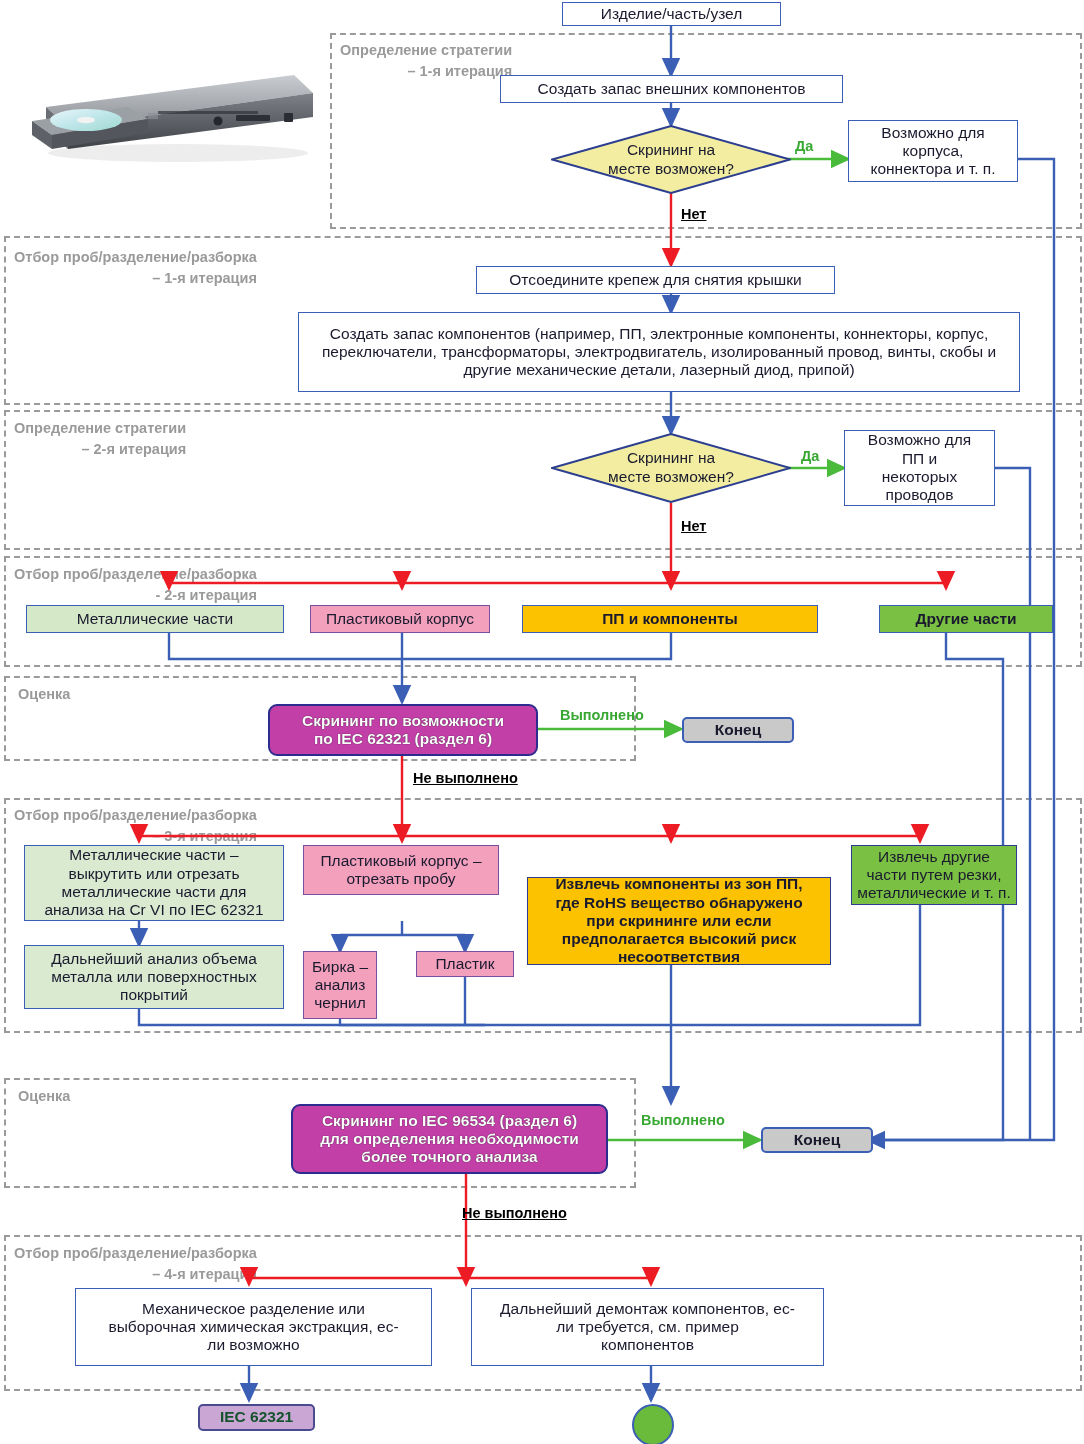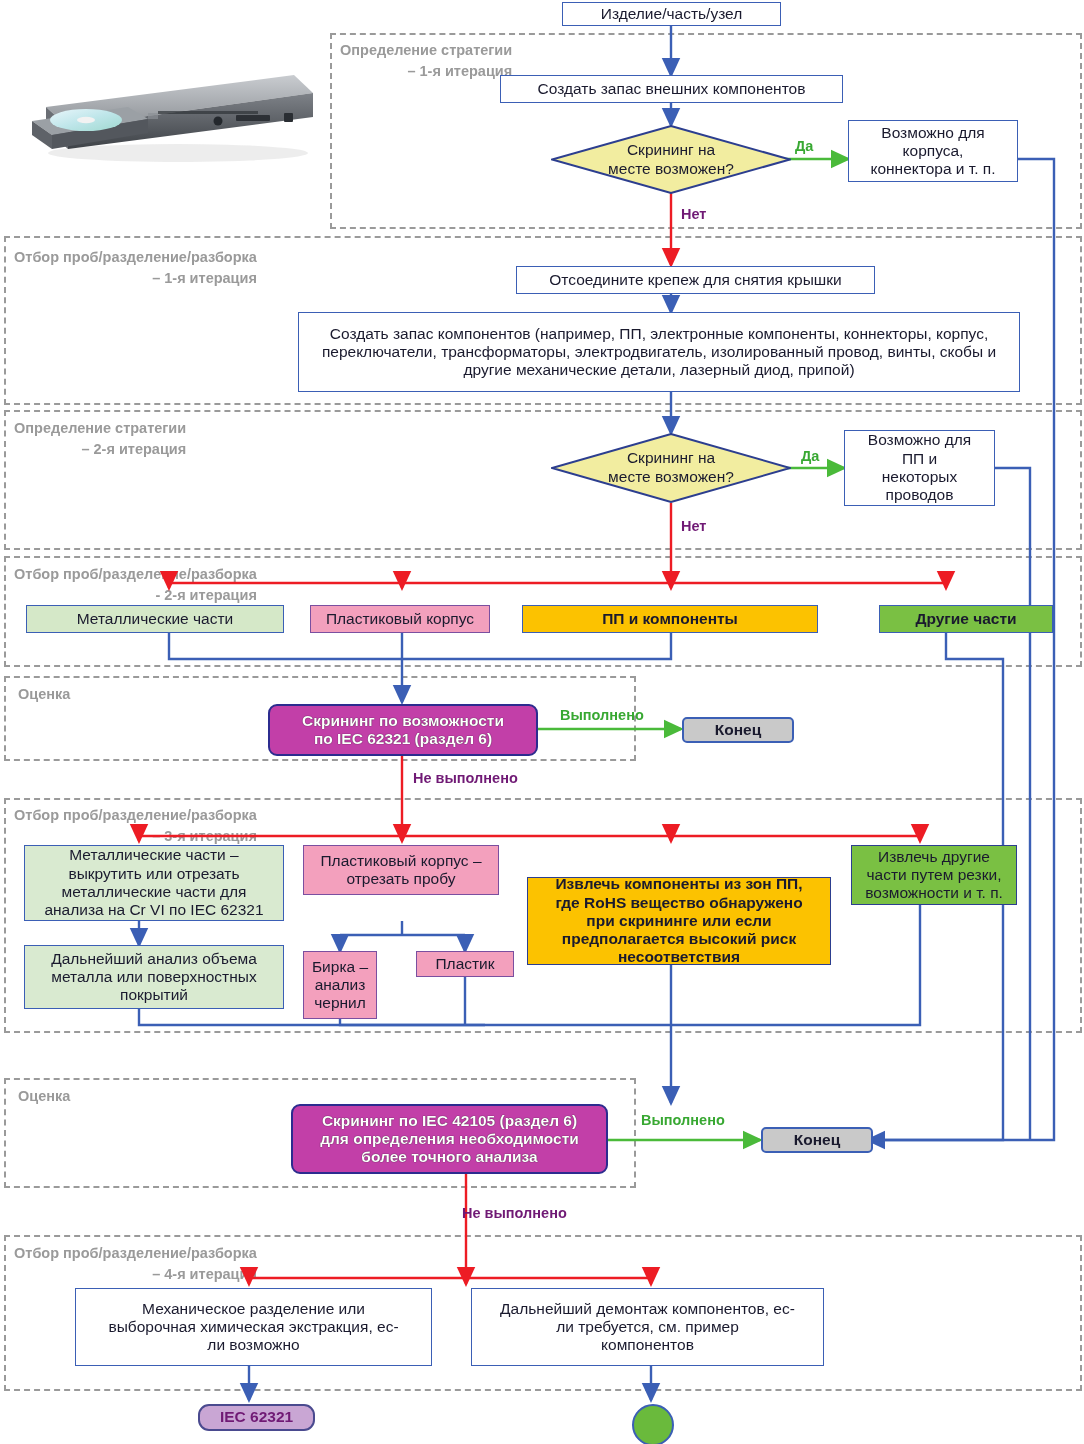--- a/index.html
+++ b/index.html
@@ -6,34 +6,34 @@
   body{font-family:"Liberation Sans",sans-serif;}
   #root{position:relative;width:1084px;height:1444px;overflow:hidden;background:#fff;}
   #svglayer{position:absolute;left:0;top:0;width:1084px;height:1444px;}
   .node{position:absolute;box-sizing:border-box;display:flex;align-items:center;justify-content:center;
         text-align:center;color:#1a1a2e;line-height:1.18;}
   .plain{background:#fff;border:1.6px solid #3b5fb5;font-size:15.5px;}
   .lane{position:absolute;box-sizing:border-box;border:2.5px dashed #9a9a9a;}
   .lanelabel{position:absolute;color:#9a9a9a;font-size:14.5px;font-weight:bold;line-height:1.45;white-space:pre-line;text-align:right;}
   .edgelabel{position:absolute;font-weight:bold;font-size:14.5px;}
   .green{color:#38a832;}
-  .red{color:#701a75;}
+  .red{color:#000000;text-decoration:underline;}
   .cat{border:1.8px solid #3b5fb5;font-size:15.5px;font-weight:normal;}
   .catmetal{background:#d5e8c8;}
   .catplastic{background:#f3a0bd;}
   .catpcb{background:#fcc200;font-weight:bold;}
   .catother{background:#7ac043;font-weight:bold;}
   .procmetal{background:#d9ead0;border:1.8px solid #3b5fb5;font-size:15.5px;}
   .procplastic{background:#f3a0bd;border:1.8px solid #7a4fa0;font-size:15.5px;}
   .procpcb{background:#fcc200;border:1.8px solid #2c3e8f;font-size:15.5px;font-weight:bold;}
   .procother{background:#7ac043;border:1.8px solid #2c3e8f;font-size:15.5px;}
   .screen{background:#c23fa8;border:2px solid #2c2c8f;border-radius:9px;color:#fff;font-weight:bold;font-size:15.5px;
           text-shadow:0 0 1px #000;}
   .endbox{background:#c9c9c9;border:2px solid #3b5fb5;border-radius:5px;font-weight:bold;font-size:15.5px;color:#1a1a2e;}
-  .iecbox{background:#c9a6d4;border:2px solid #4a4a8f;border-radius:11px;font-weight:bold;font-size:15.5px;color:#701a75;}
+  .iecbox{background:#c9a6d4;border:2px solid #4a4a8f;border-radius:5px;font-weight:bold;font-size:15.5px;color:#14532d;}
   .circ{position:absolute;width:38px;height:38px;border-radius:50%;background:#6aba3c;border:2px solid #3b5fb5;}
   .devimg{position:absolute;}
 </style>
 </head>
 <body>
 
 <div id="root">
 
   <div class="lane" style="left:330px;top:33px;width:752px;height:196px;"></div>
   <div class="lanelabel" style="left:340px;top:40px;">Определение стратегии
@@ -196,21 +196,21 @@
     <div style="position:absolute;left:0;top:0;width:240px;height:69px;display:flex;align-items:center;justify-content:center;">
       <span style="font-size:15.5px;white-space:pre-line;text-align:center;line-height:1.2;color:#1a1a2e;">Скрининг на
 месте возможен?</span>
     </div>
   </div>
 
   <div class="node plain" style="left:848px;top:120px;width:170px;height:62px;white-space:pre-line;">Возможно для
 корпуса,
 коннектора и т. п.</div>
 
-  <div class="node plain" style="left:516px;top:266px;width:359px;height:28px;">Отсоедините крепеж для снятия крышки</div>
+  <div class="node plain" style="left:476px;top:266px;width:359px;height:28px;">Отсоедините крепеж для снятия крышки</div>
 
   <div class="node plain" style="left:298px;top:312px;width:722px;height:80px;padding:0 8px;">Создать запас компонентов (например, ПП, электронные компоненты, коннекторы, корпус, переключатели, трансформаторы, электродвигатель, изолированный провод, винты, скобы и другие механические детали, лазерный диод, припой)</div>
 
   <div style="position:absolute;left:551px;top:433px;width:240px;height:70px;">
     <svg viewBox="0 0 240 70" width="240" height="70" style="position:absolute;left:0;top:0;">
       <polygon points="120,1 239,35 120,69 1,35" fill="#f2eda0" stroke="#2c3e8f" stroke-width="2"></polygon>
     </svg>
     <div style="position:absolute;left:0;top:0;width:240px;height:70px;display:flex;align-items:center;justify-content:center;">
       <span style="font-size:15.5px;white-space:pre-line;text-align:center;line-height:1.2;color:#1a1a2e;">Скрининг на
 месте возможен?</span>
@@ -244,23 +244,23 @@
 анализ
 чернил</div>
   <div class="node procplastic" style="left:416px;top:951px;width:98px;height:26px;">Пластик</div>
   <div class="node procpcb" style="left:527px;top:845px;width:304px;height:88px;white-space:pre-line;margin-top:32px;">Извлечь компоненты из зон ПП,
 где RoHS вещество обнаружено
 при скрининге или если
 предполагается высокий риск
 несоответствия</div>
   <div class="node procother" style="left:851px;top:845px;width:166px;height:60px;white-space:pre-line;">Извлечь другие
 части путем резки,
-возможности и т. п.</div>
-
-  <div class="node screen" style="left:291px;top:1104px;width:317px;height:70px;white-space:pre-line;">Скрининг по IEC 42105 (раздел 6)
+металлические и т. п.</div>
+
+  <div class="node screen" style="left:291px;top:1104px;width:317px;height:70px;white-space:pre-line;">Скрининг по IEC 96534 (раздел 6)
 для определения необходимости
 более точного анализа</div>
   <div class="node endbox" style="left:761px;top:1127px;width:112px;height:26px;">Конец</div>
 
   <div class="node plain" style="left:75px;top:1288px;width:357px;height:78px;white-space:pre-line;">Механическое разделение или
 выборочная химическая экстракция, ес-
 ли возможно</div>
   <div class="node plain" style="left:471px;top:1288px;width:353px;height:78px;white-space:pre-line;">Дальнейший демонтаж компонентов, ес-
 ли требуется, см. пример
 компонентов</div>

